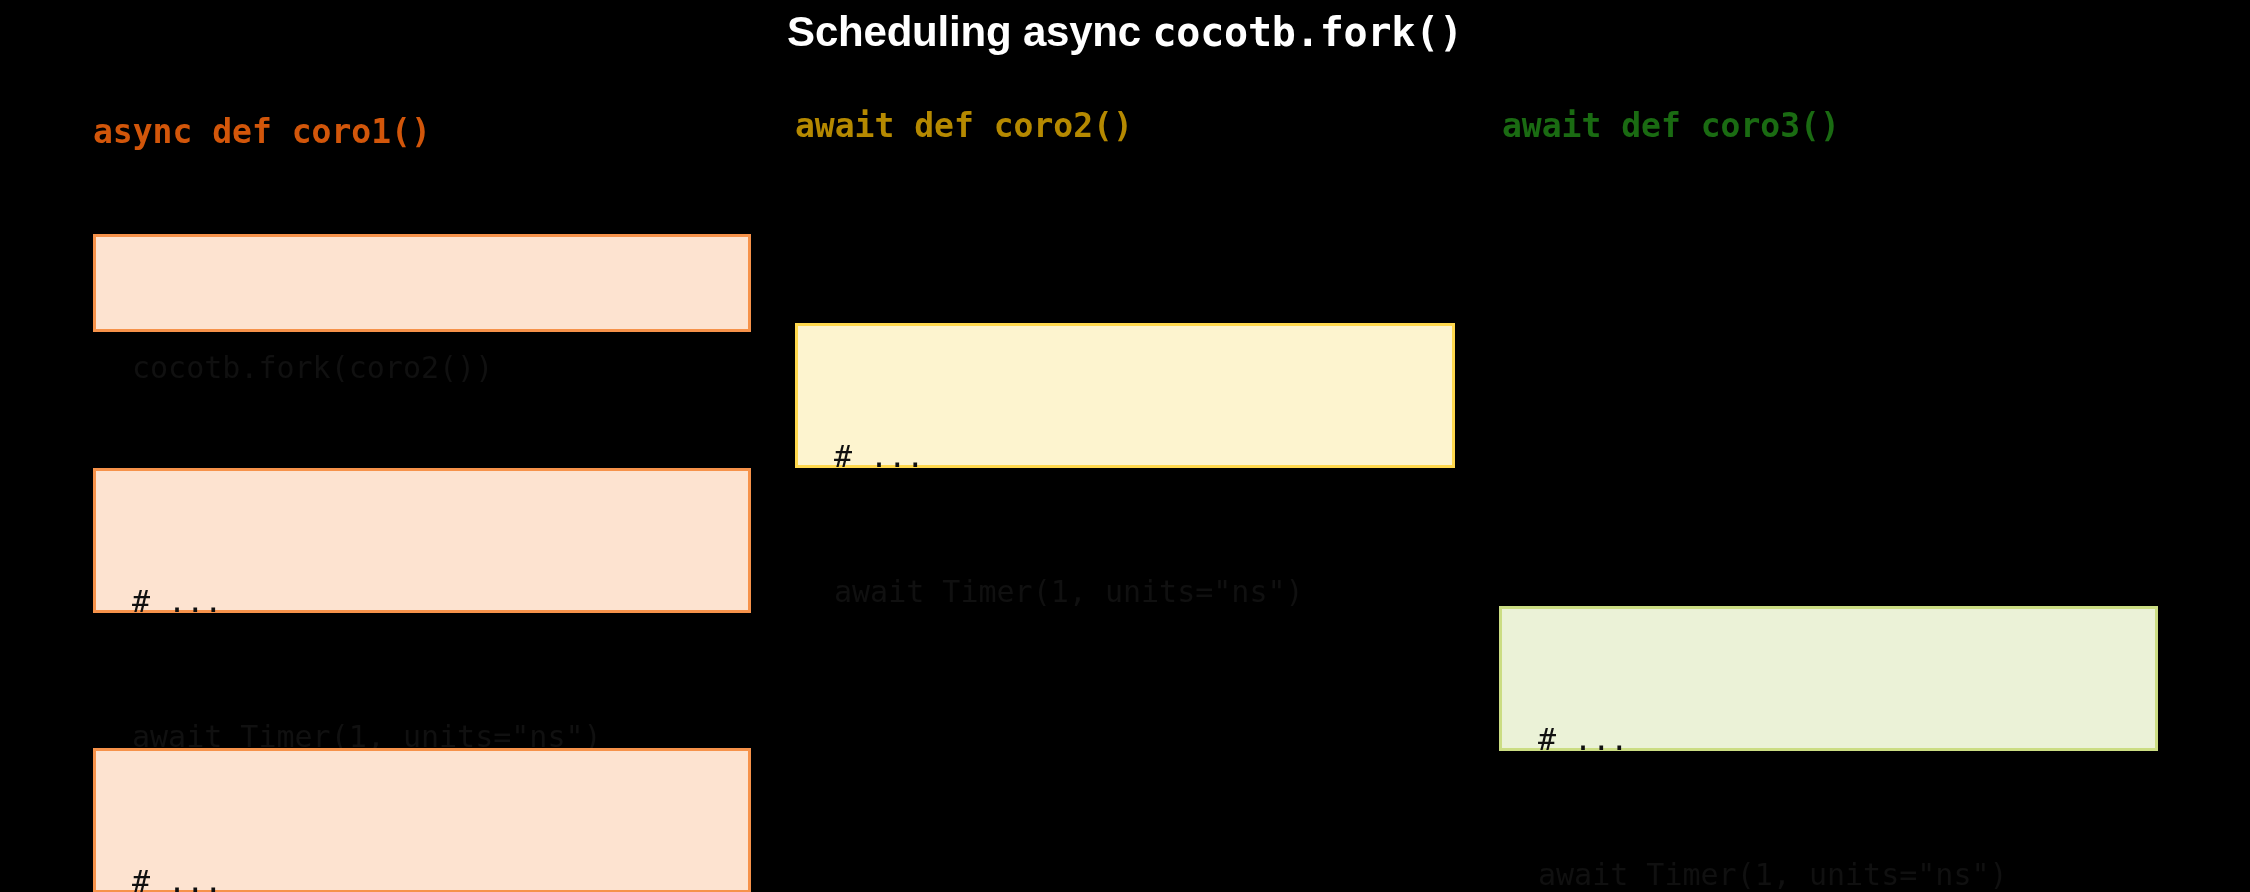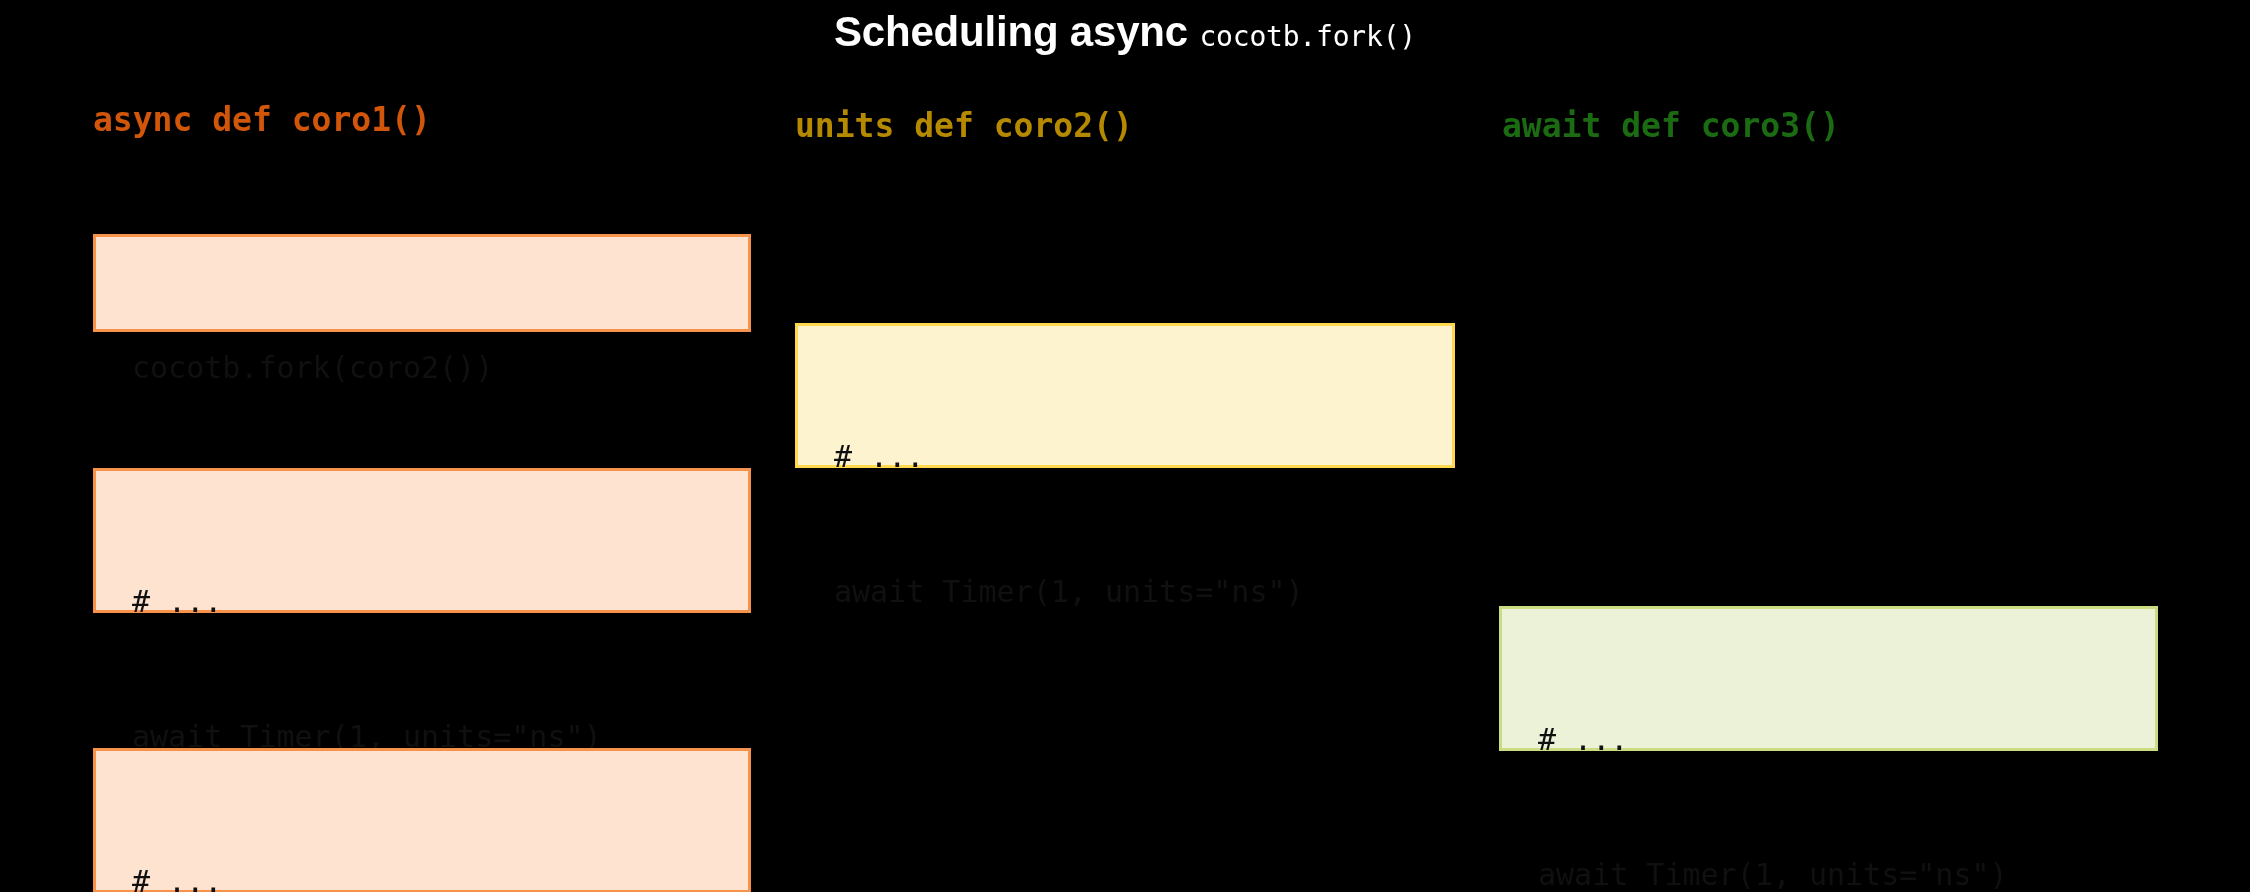--- a/index.html
+++ b/index.html
@@ -33,34 +33,34 @@
     font-size: 42px;
     letter-spacing: -0.2px;
     white-space: nowrap;
   }
   #title .title-plain {
     font-family: "Liberation Sans", sans-serif;
     font-weight: bold;
   }
   #title .title-code {
     font-family: "DejaVu Sans Mono", monospace;
-    font-weight: normal;
-    font-size: 28px;
+    font-weight: bold;
+    font-size: 40px;
   }
 
   
   .col-header {
     position: absolute;
     font-family: "DejaVu Sans Mono", monospace;
     font-weight: bold;
     font-size: 33px;
     white-space: nowrap;
     letter-spacing: 0px;
   }
-  #header-coro1 { left: 93px;   top: 100px; color: #d2560a; }
+  #header-coro1 { left: 93px;   top: 112px; color: #d2560a; }
   #header-coro2 { left: 795px;  top: 106px; color: #b58900; }
   #header-coro3 { left: 1502px; top: 106px; color: #1a6b12; }
 
   
   .code-box {
     position: absolute;
     box-sizing: border-box;
     border-style: solid;
     border-width: 3px;
     font-family: "DejaVu Sans Mono", monospace;
@@ -96,21 +96,21 @@
 <body>
 
 <div id="slide">
 
   <div id="title">
     <span class="title-plain">Scheduling async </span><span class="title-code">cocotb.fork()</span>
   </div>
 
   <div class="col-header" id="header-coro1">async def coro1()</div>
 
-  <div class="col-header" id="header-coro2">units def coro2()</div>
+  <div class="col-header" id="header-coro2">await def coro2()</div>
 
   <div class="col-header" id="header-coro3">await def coro3()</div>
 
   <div class="code-box box-orange" id="box-coro1-fork">
     <span class="code-line">cocotb.fork(coro2())</span>
   </div>
 
   <div class="code-box box-orange" id="box-coro1-timer-1">
     <span class="code-line"># ...</span>
     <span class="code-line">await Timer(1, units="ns")</span>

